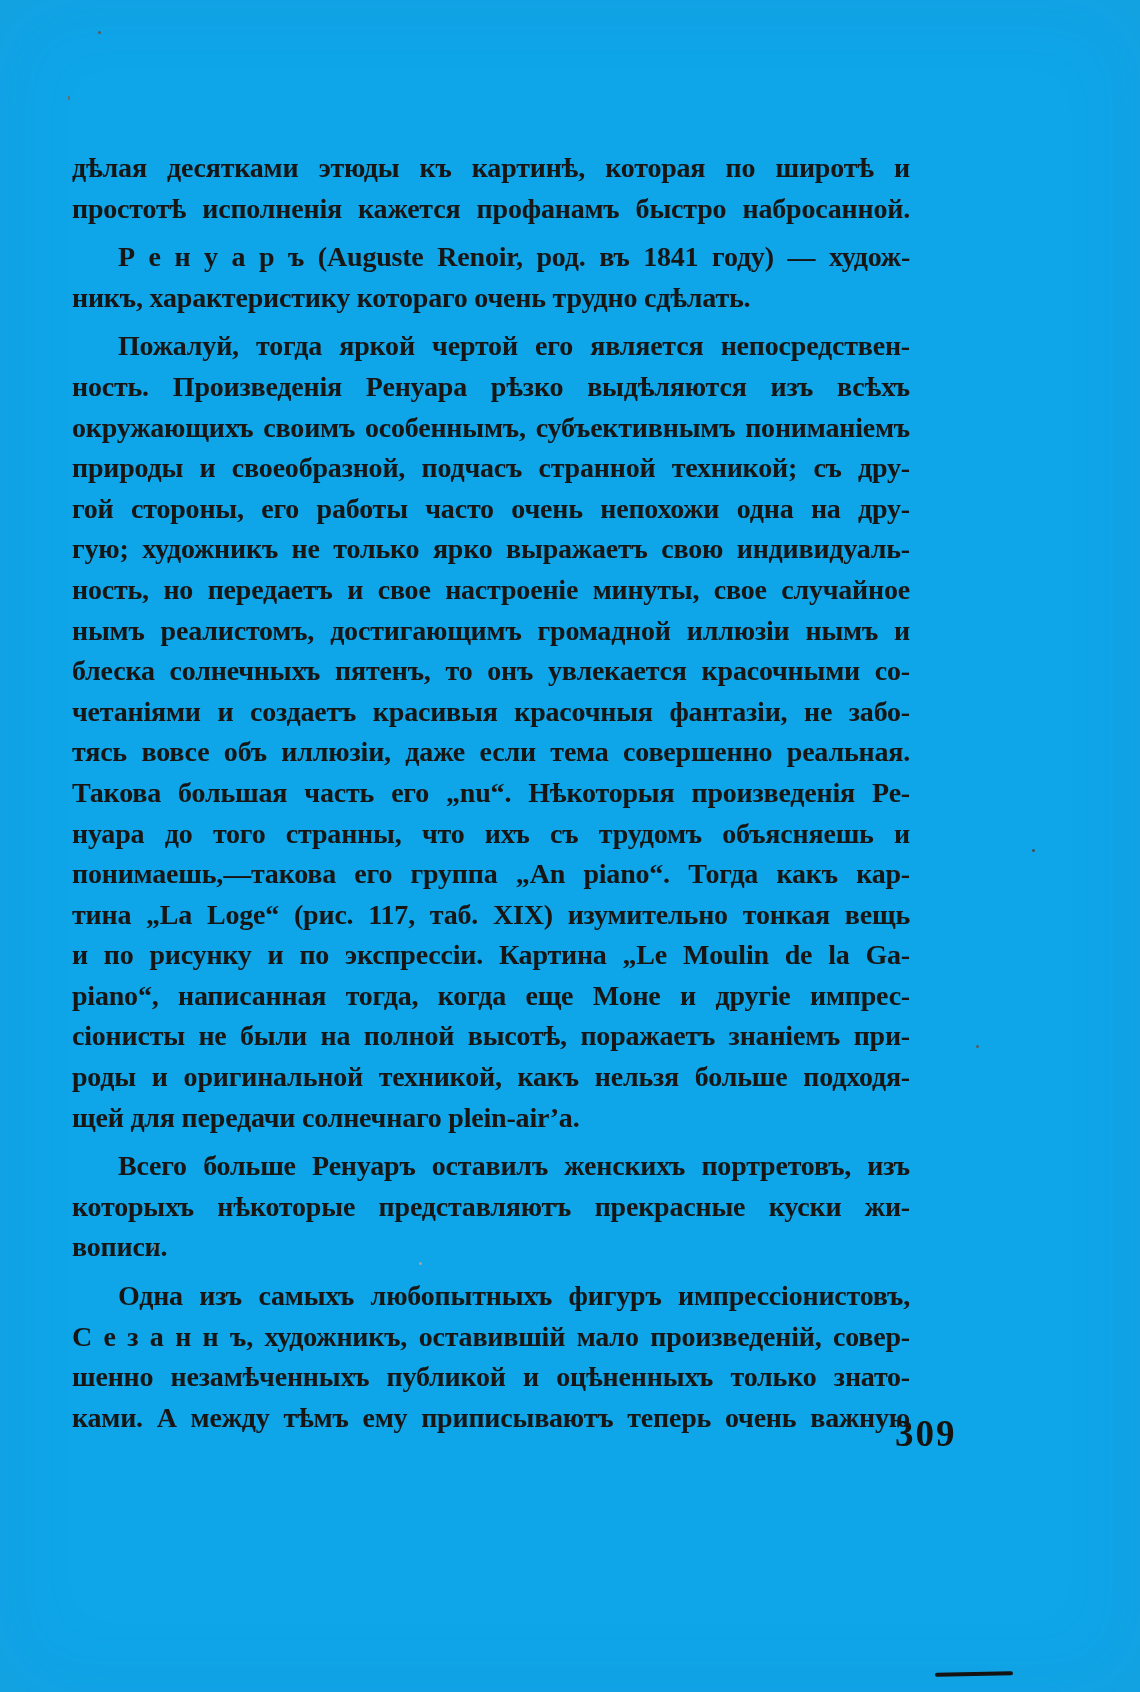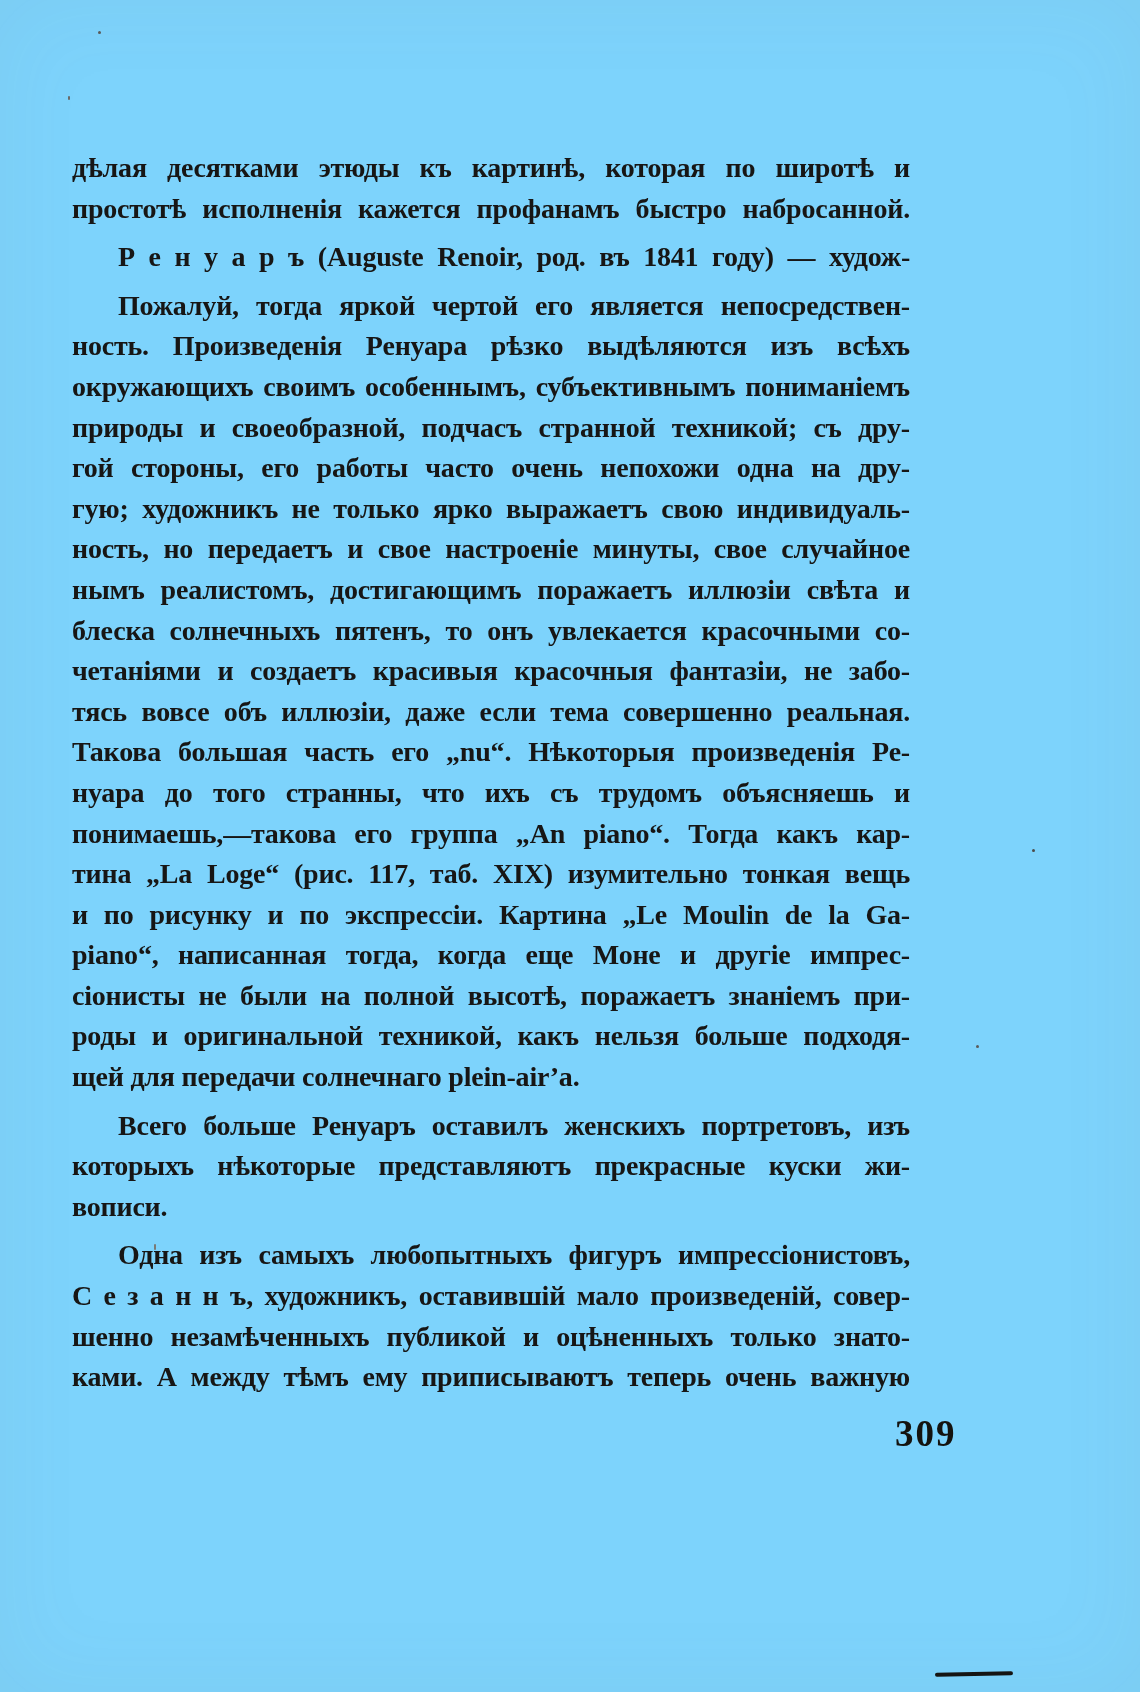--- a/index.html
+++ b/index.html
@@ -4,21 +4,21 @@
 <style>
   html, body {
     margin: 0;
     padding: 0;
     background: #fbfbf9;
   }
   .page {
     position: relative;
     width: 1140px;
     height: 1692px;
-    background: #7dd3fc;
+    background: #0ea5e9;
     color: #171615;
     font-family: "Liberation Serif", "DejaVu Serif", serif;
     overflow: hidden;
     box-shadow: inset 0 0 90px rgba(120,115,105,0.07);
   }
   .text-block {
     position: absolute;
     left: 72px;
     top: 148px;
     width: 838px;
@@ -74,28 +74,29 @@
 </style>
 </head>
 <body>
 
 <div class="page">
 
   <div class="text-block">
       <div class="line just">дѣлая десятками этюды къ картинѣ, которая по широтѣ и</div>
       <div class="line just">простотѣ исполненія кажется профанамъ быстро набросанной.</div>
       <div class="line indent just">Р е н у а р ъ (Auguste Renoir, род. въ 1841 году) — худож-</div>
+      <div class="line">никъ, характеристику котораго очень трудно сдѣлать.</div>
       <div class="line indent just">Пожалуй, тогда яркой чертой его является непосредствен-</div>
       <div class="line just">ность. Произведенія Ренуара рѣзко выдѣляются изъ всѣхъ</div>
       <div class="line just">окружающихъ своимъ особеннымъ, субъективнымъ пониманіемъ</div>
       <div class="line just">природы и своеобразной, подчасъ странной техникой; съ дру-</div>
       <div class="line just">гой стороны, его работы часто очень непохожи одна на дру-</div>
       <div class="line just">гую; художникъ не только ярко выражаетъ свою индивидуаль-</div>
       <div class="line just">ность, но передаетъ и свое настроеніе минуты, свое случайное</div>
-      <div class="line just">нымъ реалистомъ, достигающимъ поражаетъ иллюзіи свѣта и</div>
+      <div class="line just">нымъ реалистомъ, достигающимъ громадной иллюзіи нымъ и</div>
       <div class="line just">блеска солнечныхъ пятенъ, то онъ увлекается красочными со-</div>
       <div class="line just">четаніями и создаетъ красивыя красочныя фантазіи, не забо-</div>
       <div class="line just">тясь вовсе объ иллюзіи, даже если тема совершенно реальная.</div>
       <div class="line just">Такова большая часть его „nu“. Нѣкоторыя произведенія Ре-</div>
       <div class="line just">нуара до того странны, что ихъ съ трудомъ объясняешь и</div>
       <div class="line just">понимаешь,—такова его группа „An piano“. Тогда какъ кар-</div>
       <div class="line just">тина „La Loge“ (рис. 117, таб. XIX) изумительно тонкая вещь</div>
       <div class="line just">и по рисунку и по экспрессіи. Картина „Le Moulin de la Ga-</div>
       <div class="line just">piano“, написанная тогда, когда еще Моне и другіе импрес-</div>
       <div class="line just">сіонисты не были на полной высотѣ, поражаетъ знаніемъ при-</div>

